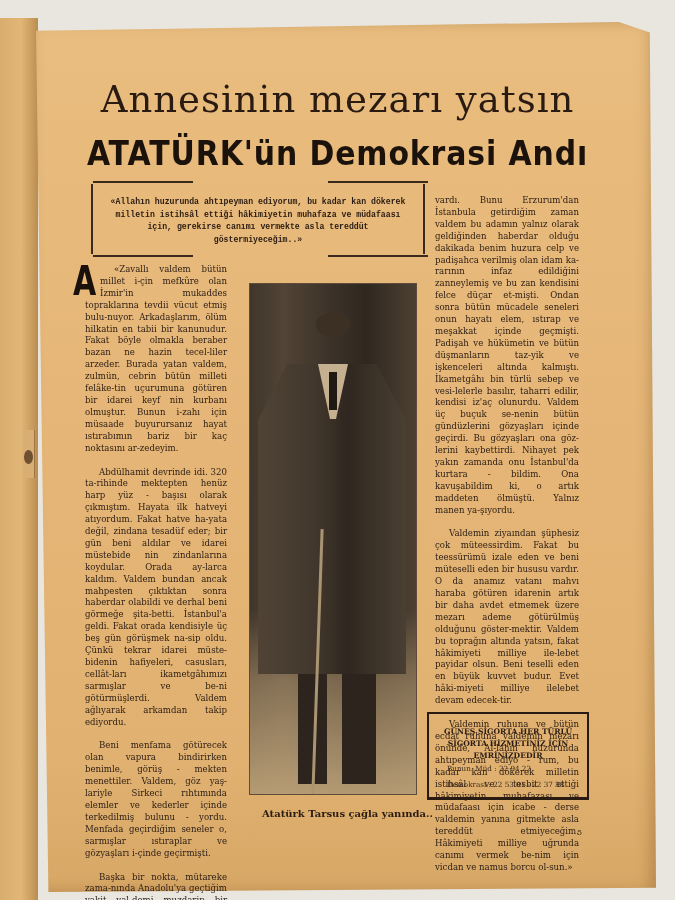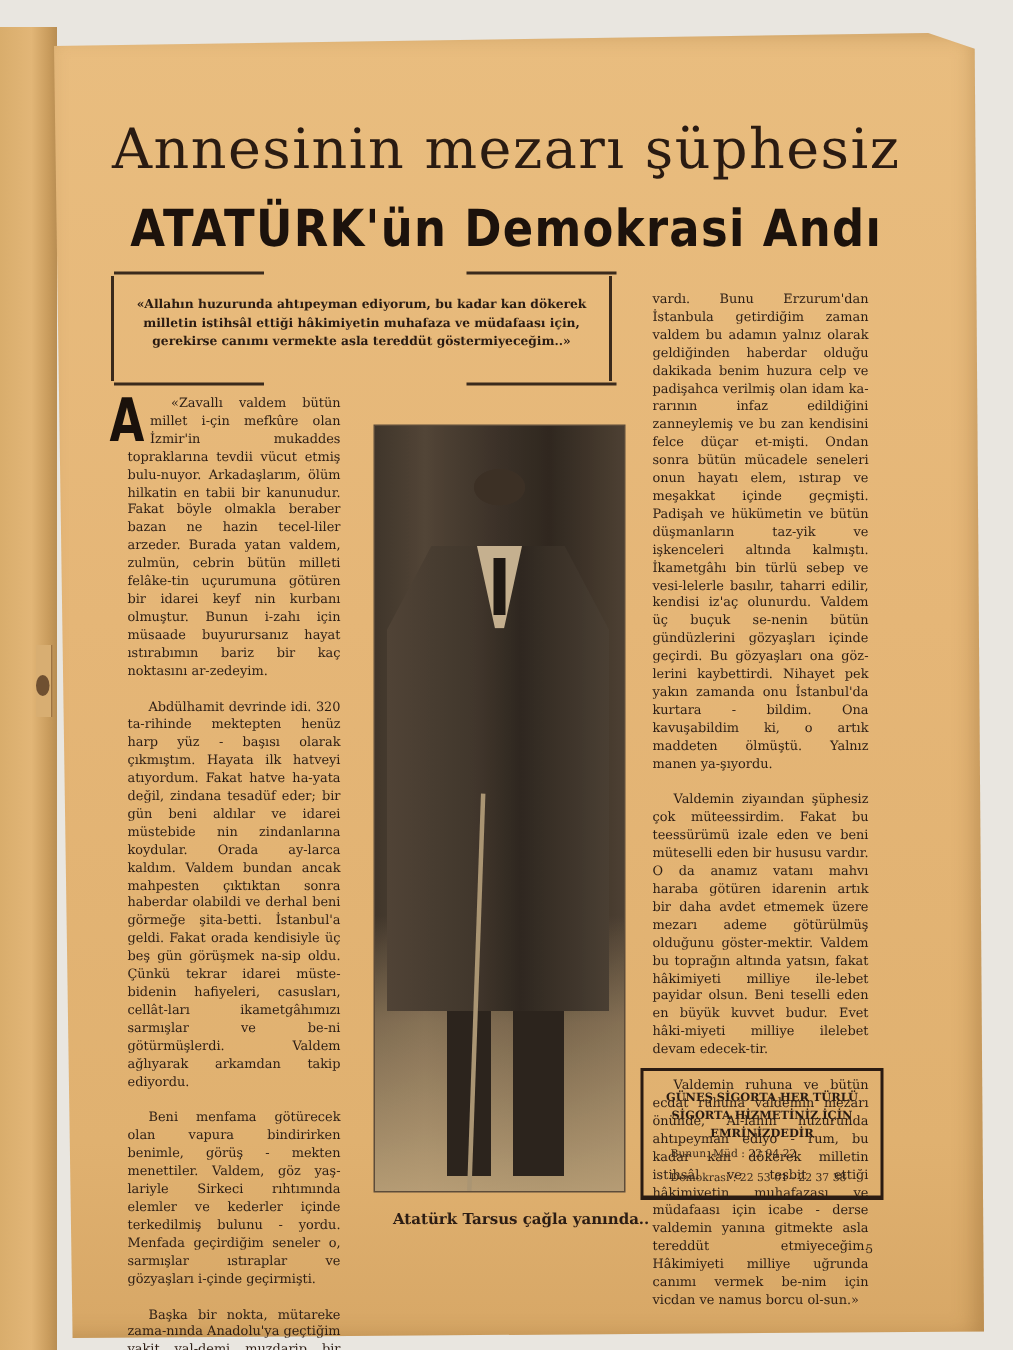--- a/index.html
+++ b/index.html
@@ -29,22 +29,22 @@
     .title-1 {
       position: absolute; left: 0; width: 675px; top: 78px; text-align: center;
       font-family: "DejaVu Serif", serif; font-size: 37px; color: #2a1b12; letter-spacing: 1px;
     }
     .title-2 {
       position: absolute; left: 0; width: 675px; top: 133px; text-align: center;
       font-family: "DejaVu Sans", sans-serif; font-weight: bold; font-size: 34px; color: #1c120c;
       transform: scaleX(0.88); letter-spacing: 1px;
     }
     .quote-box {
-      position: absolute; left: 74px; top: 184px; width: 330px; height: 70px;
-      border-left: 2px solid #3a2a1c; border-right: 2px solid #3a2a1c;
+      position: absolute; left: 91px; top: 184px; width: 330px; height: 70px;
+      border-left: 2px solid #3a2a1c; border-right: 2px solid #3a2a1c; font-family: Liberation Mono, monospace;
     }
     .quote-box::before, .quote-box::after {
       content: ""; position: absolute; height: 2px; background: #3a2a1c;
     }
     .quote-box::before { top: -3px; left: 0; width: 100px; box-shadow: 235px 0 0 #3a2a1c; }
     .quote-box::after { bottom: -3px; left: 0; width: 100px; box-shadow: 235px 0 0 #3a2a1c; }
     .quote-text {
       position: absolute; top: 12px; left: 8px; right: 8px; text-align: center;
       font-weight: bold; font-size: 8.2px; line-height: 12.5px; color: #2a1b12;
     }
@@ -114,21 +114,21 @@
   </style>
 </head>
 <body>
 
 <div class="spine"></div>
 <div class="spine-tab"></div>
 <div class="spine-hole"></div>
 
 <div class="page"></div>
 
-<div class="title-1">Annesinin mezarı şüphesiz</div>
+<div class="title-1">Annesinin mezarı yatsın</div>
 <div class="title-2">ATATÜRK'ün Demokrasi Andı</div>
 
 <div class="quote-box">
   <div class="quote-text">«Allahın huzurunda ahtıpeyman ediyorum, bu kadar kan dökerek milletin istihsâl ettiği hâkimiyetin muhafaza ve müdafaası için, gerekirse canımı vermekte asla tereddüt göstermiyeceğim..»</div>
 </div>
 
 <div class="col col-left">
   <span class="dropcap">A</span>
   <p class="ind">«Zavallı valdem bütün millet i-çin mefkûre olan İzmir'in mukaddes topraklarına tevdii vücut etmiş bulu-nuyor. Arkadaşlarım, ölüm hilkatin en tabii bir kanunudur. Fakat böyle olmakla beraber bazan ne hazin tecel-liler arzeder. Burada yatan valdem, zulmün, cebrin bütün milleti felâke-tin uçurumuna götüren bir idarei keyf nin kurbanı olmuştur. Bunun i-zahı için müsaade buyurursanız hayat ıstırabımın bariz bir kaç noktasını ar-zedeyim.</p>
   <p class="ind">Abdülhamit devrinde idi. 320 ta-rihinde mektepten henüz harp yüz - başısı olarak çıkmıştım. Hayata ilk hatveyi atıyordum. Fakat hatve ha-yata değil, zindana tesadüf eder; bir gün beni aldılar ve idarei müstebide nin zindanlarına koydular. Orada ay-larca kaldım. Valdem bundan ancak mahpesten çıktıktan sonra haberdar olabildi ve derhal beni görmeğe şita-betti. İstanbul'a geldi. Fakat orada kendisiyle üç beş gün görüşmek na-sip oldu. Çünkü tekrar idarei müste-bidenin hafiyeleri, casusları, cellât-ları ikametgâhımızı sarmışlar ve be-ni götürmüşlerdi. Valdem ağlıyarak arkamdan takip ediyordu.</p>

